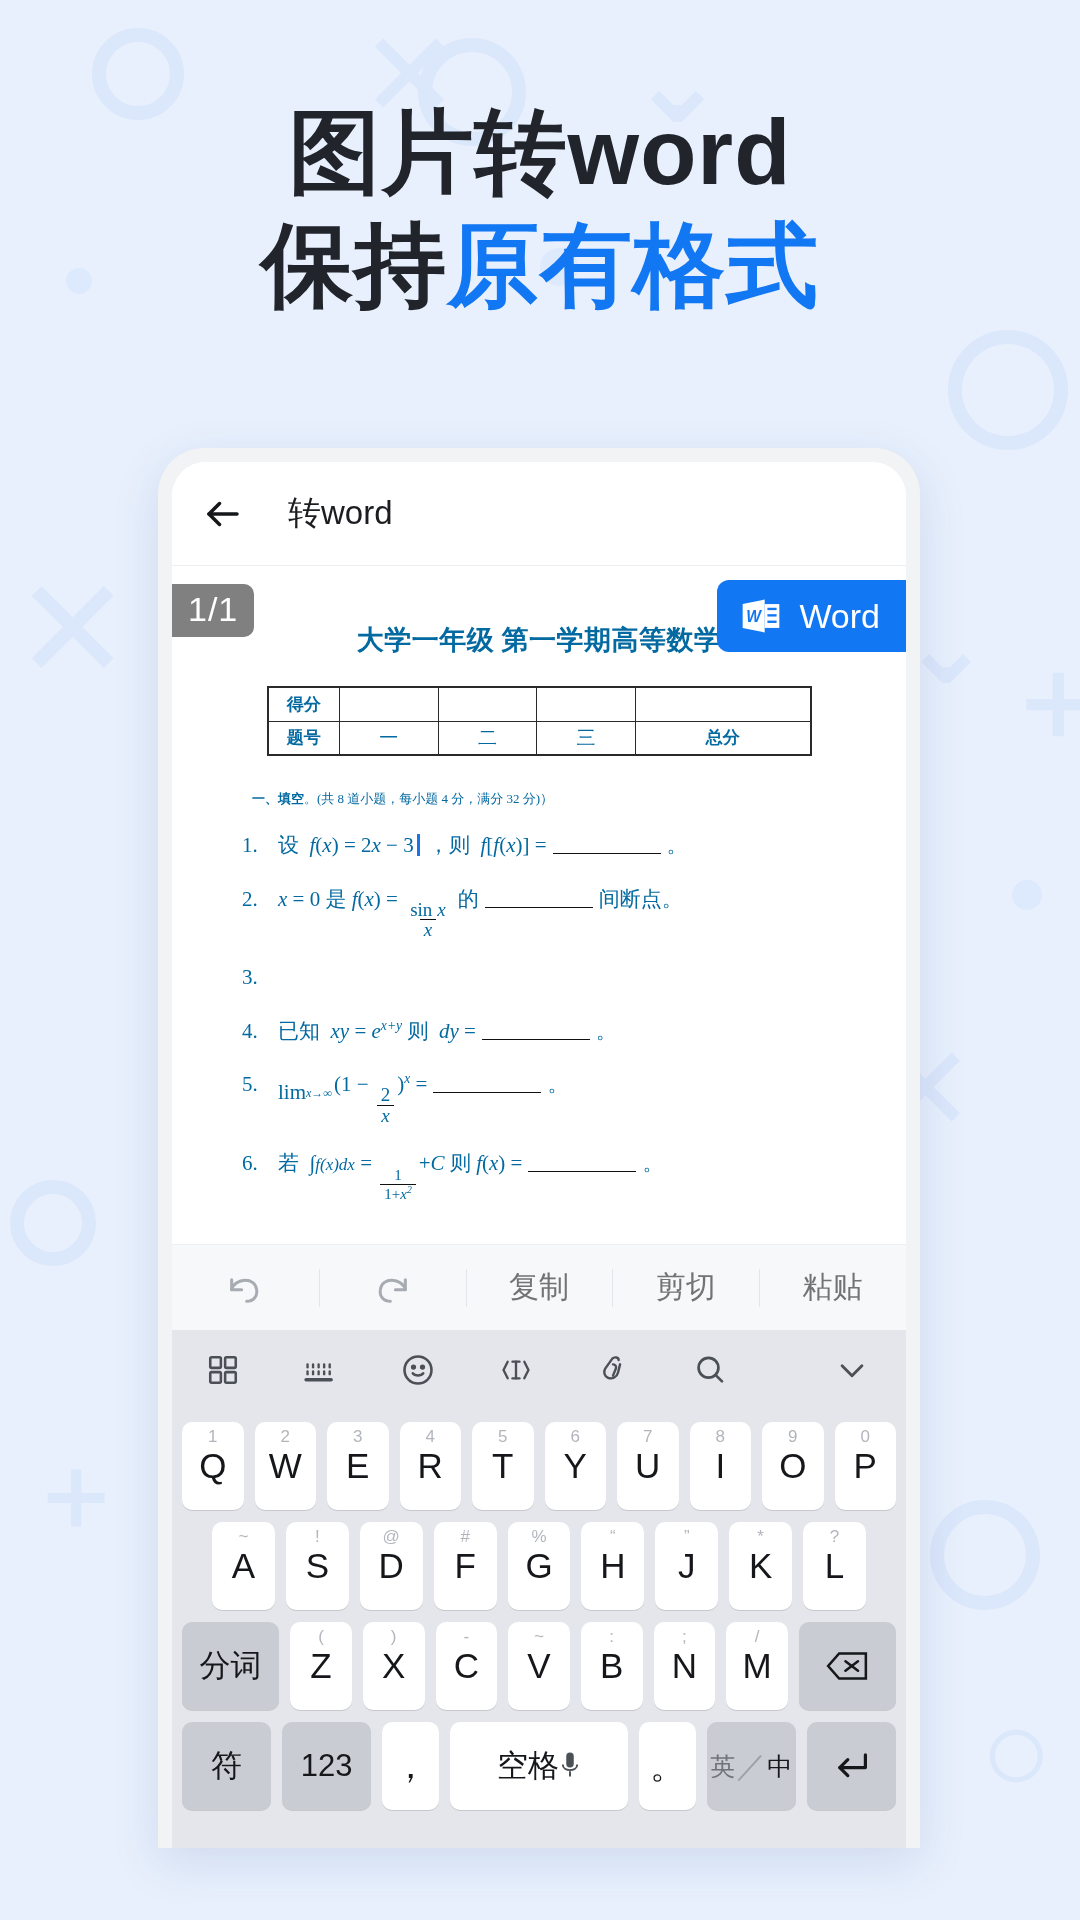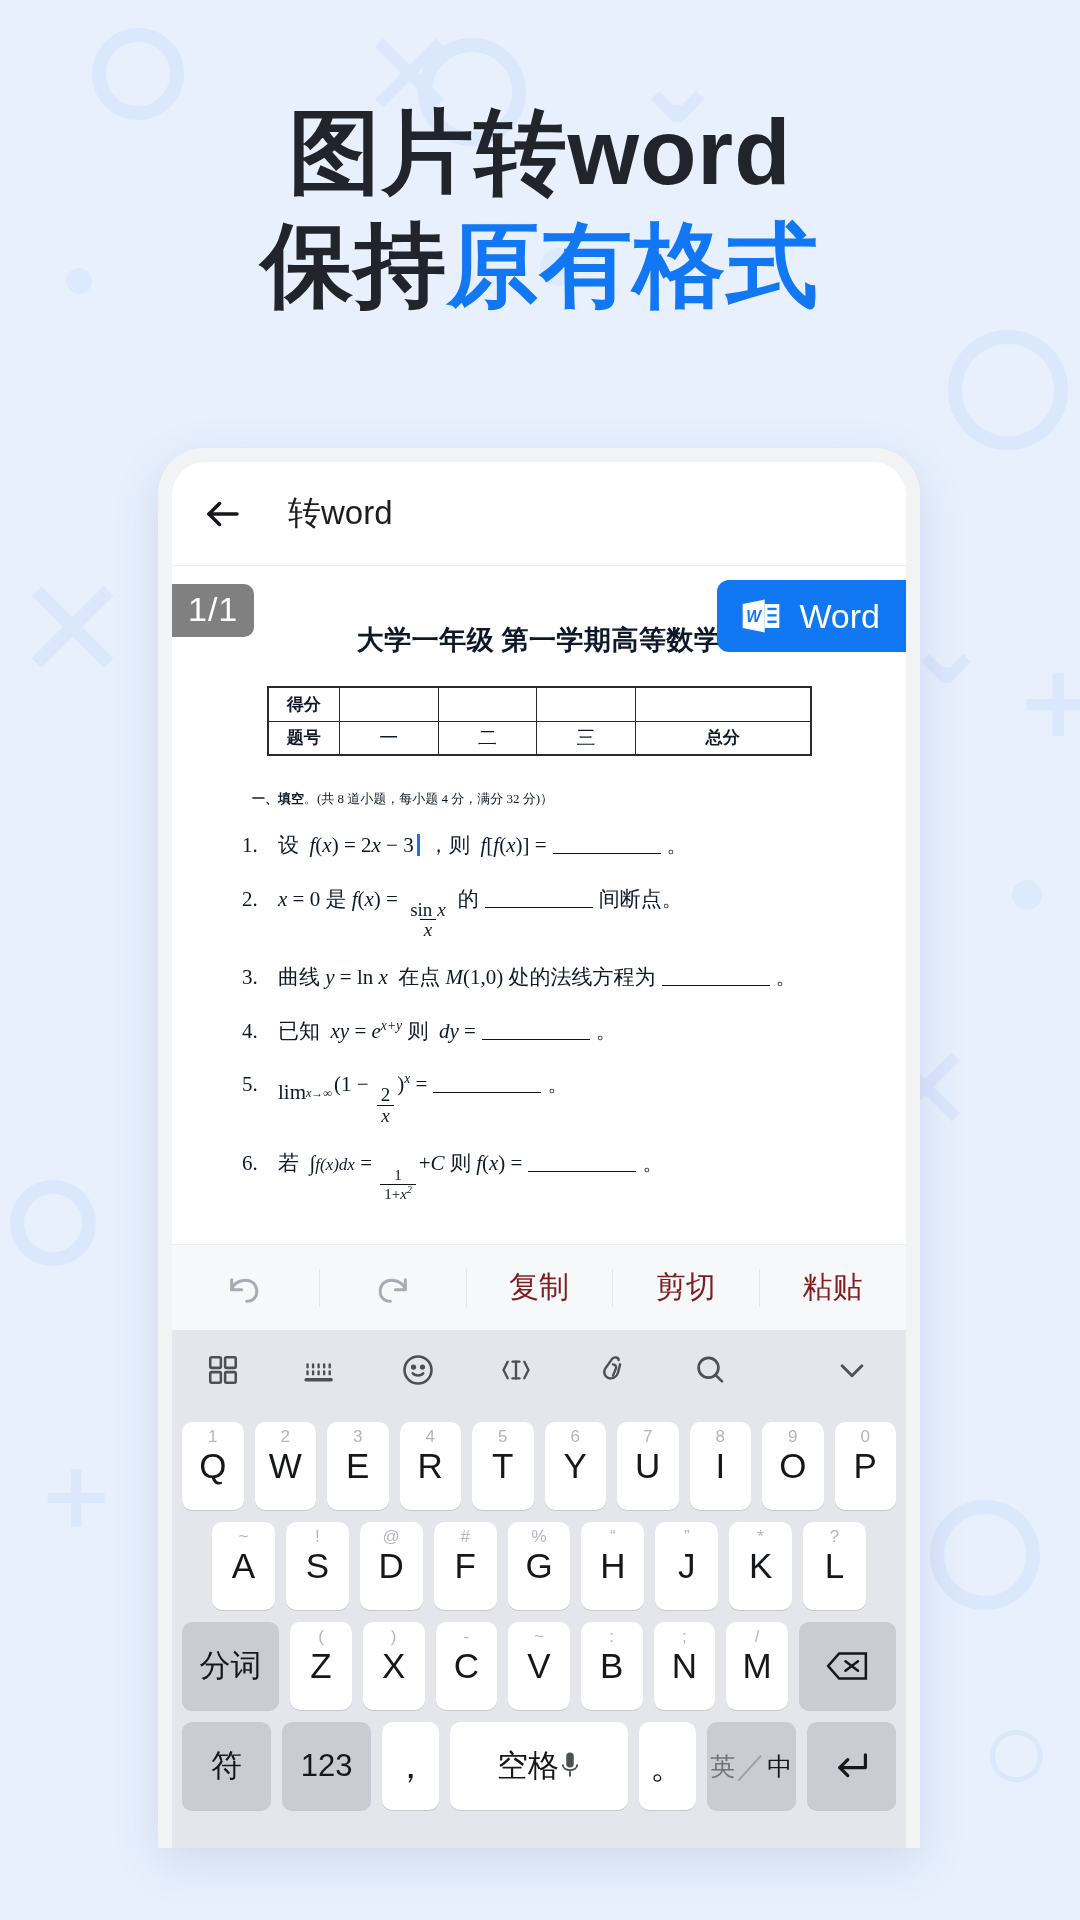--- a/index.html
+++ b/index.html
@@ -75,21 +75,21 @@
     background: #1277f2; color: #fff;
     border-radius: 12px 0 0 12px;
     height: 72px; display: flex; align-items: center;
     padding: 0 26px 0 22px; gap: 16px;
   }
   #word-btn .label { font-size: 34px; font-weight: 500; }
 
   
   #paper {
     padding: 56px 44px 0 44px;
-    color: #0f172a;
+    color: #0369a1;
     font-family: "Liberation Serif", "DejaVu Serif", serif;
   }
   #doc-title {
     text-align: center; font-size: 27px; font-weight: 600;
     letter-spacing: .5px; margin-bottom: 28px;
   }
   #score-table {
     width: 545px; margin: 0 auto 0 auto;
     border-collapse: collapse;
     border: 2px solid #2a2a2a;
@@ -130,21 +130,21 @@
   .limwrap .sub { font-size: 12px; font-style: italic; }
 
   
   #edit-toolbar {
     height: 86px; min-height: 86px; background: #f7f8fa;
     display: flex; align-items: center;
     border-top: 1px solid #eceef0;
   }
   #edit-toolbar .cell {
     flex: 1; height: 46px; display: flex; align-items: center; justify-content: center;
-    color: #7f1d1d; font-size: 30px; position: relative;
+    color: #737373; font-size: 30px; position: relative;
   }
   #edit-toolbar .cell + .cell::before {
     content: ""; position: absolute; left: 0; top: 4px;
     width: 1px; height: 38px; background: #e3e5e9;
   }
 
   
   #keyboard {
     background: #e4e6eb; flex: 1; display: flex; flex-direction: column;
     padding: 0 0 8px 0;
@@ -264,21 +264,20 @@
         </li>
         <li>
           <span class="idx">2.</span>
           <span><span class="mi">x</span> = 0 是&nbsp;<span class="mi">f</span>(<span class="mi">x</span>) = <span class="frac">
                   <span class="num2">sin <span class="mi">x</span></span>
                   <span class="den"><span class="mi">x</span></span>
                 </span> 的<span class="blank"></span>间断点。</span>
         </li>
         <li>
           <span class="idx">3.</span>
-          <span>曲线&nbsp;<span class="mi">y</span> = ln <span class="mi">x</span>&nbsp;&nbsp;在点&nbsp;<span class="mi">M</span>(1,0)&nbsp;处的法线方程为<span class="blank"></span>。</span>
         </li>
         <li>
           <span class="idx">4.</span>
           <span>已知&nbsp;&nbsp;<span class="mi">xy</span> = <span class="mi">e</span><sup class="ex">x+y</sup>&nbsp;则&nbsp;&nbsp;<span class="mi">dy</span> =<span class="blank"></span>。</span>
         </li>
         <li>
           <span class="idx">5.</span>
           <span><span class="limwrap">
                   <span class="lim">lim</span>
                   <span class="sub">x→∞</span>

